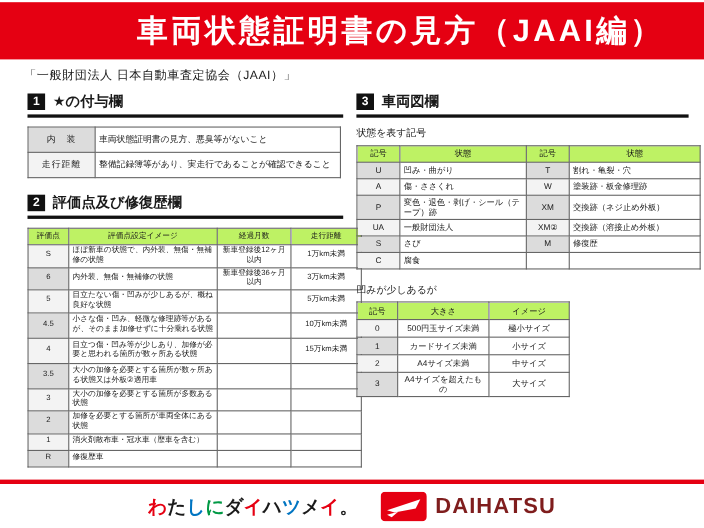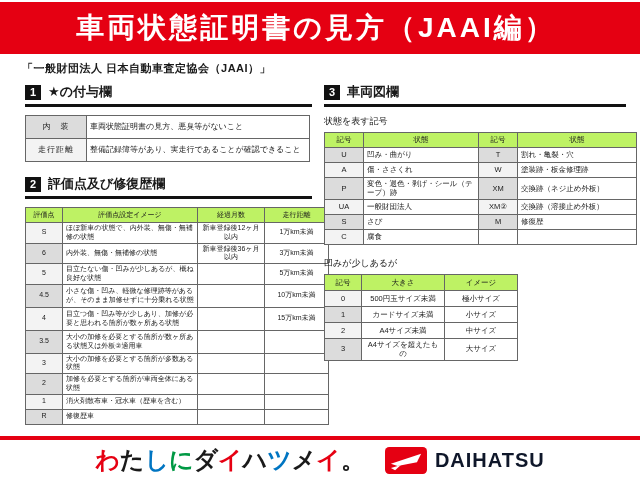--- a/index.html
+++ b/index.html
@@ -4,25 +4,25 @@
 <style>
   html,body { margin:0; padding:0; }
   body {
     width:640px; height:480px; overflow:hidden; background:#fff;
     font-family:"Liberation Sans","DejaVu Sans",sans-serif; color:#1a1a1a;
     position:relative;
   }
   
   .banner {
     margin-top:2px; height:52px; background:#e50012; color:#fff;
-    display:flex; align-items:center; justify-content:center;
+    display:flex; align-items:center; justify-content:flex-end;
     padding:0 36px 0 28px; font-weight:bold; font-size:28px; letter-spacing:3px;
     box-sizing:border-box;
   }
-  .subtitle { margin:7px 0 0 22px; font-size:11px; font-weight:bold; letter-spacing:0.5px; }
+  .subtitle { margin:7px 0 0 22px; font-size:11px; font-weight:normal; letter-spacing:0.5px; }
 
   .content { display:flex; gap:12px; padding:7px 4px 0 25px; box-sizing:border-box; }
   .col-left  { width:287px; flex:none; }
   .col-right { width:302px; flex:none; }
 
   .sec-header {
     display:flex; align-items:center; gap:7px;
     border-bottom:3px solid #111; padding-bottom:3px; margin-bottom:8px;
     font-weight:bold; font-size:13px;
   }
@@ -75,23 +75,23 @@
   .t4 .img { width:66px; }
   .t4 tr:nth-child(odd)  td.sym { background:#dcdcdc; }
   .t4 tr:nth-child(even) td.sym { background:#f3f3f3; }
   .gap { height:10px; }
 
   .footer-rule { position:absolute; left:0; right:0; top:436px; height:4px; background:#e50012; }
   .footer {
     position:absolute; left:0; right:0; top:444px; height:32px;
     display:flex; align-items:center; justify-content:center; gap:20px;
   }
-  .slogan { font-size:24px; font-weight:bold; letter-spacing:0px; white-space:nowrap;text-align:center; }
+  .slogan { font-size:17px; font-weight:bold; letter-spacing:0px; white-space:nowrap;text-align:center; }
   .brand-lockup { display:flex; align-items:center; gap:8px; }
-  .brand-name { color:#0f172a; font-weight:bold; font-size:20px; letter-spacing:1px; }
+  .brand-name { color:#7f1d1d; font-weight:bold; font-size:20px; letter-spacing:1px; }
 </style>
 </head>
 <body>
 
 <div class="banner">
   <span>車両状態証明書の見方</span>
   <span>（JAAI編）</span>
 </div>
 
 <div class="subtitle">「一般財団法人 日本自動車査定協会（JAAI）」</div>

